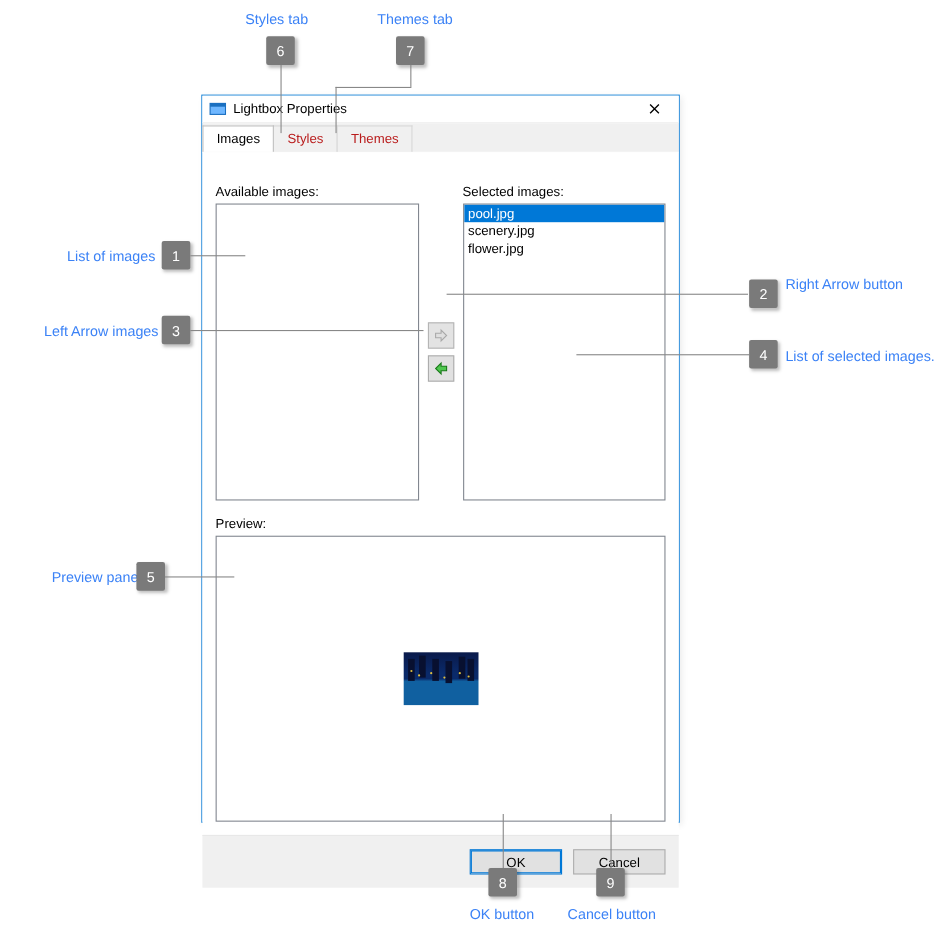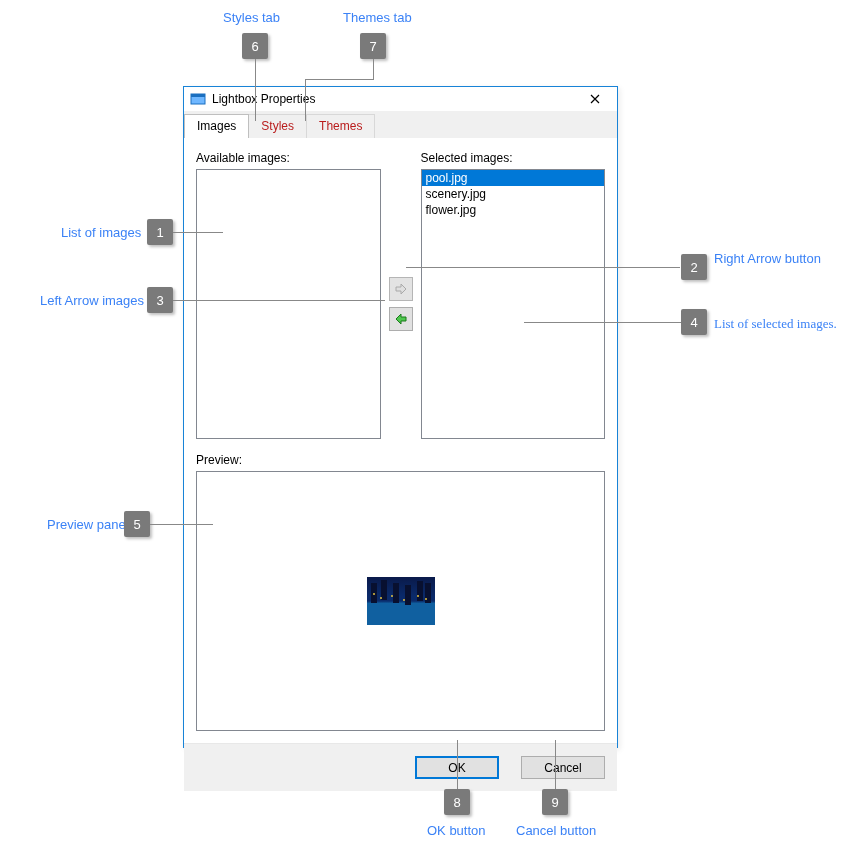--- a/index.html
+++ b/index.html
@@ -71,20 +71,21 @@
   .tabcontent {
     flex: 1;
     background: #ffffff;
     padding: 12px;
     display: flex;
     flex-direction: column;
   }
   .lists-row {
     display: flex;
     gap: 6px;
+    margin-top: 16px;
   }
   .col { flex: 1; display: flex; flex-direction: column; }
   .col-label { font-size: 12px; margin-bottom: 4px; }
   .listbox {
     border: 1px solid #828790;
     background: #ffffff;
     height: 270px;
     width: 100%;
     overflow: auto;
   }
@@ -140,21 +141,21 @@
     position: absolute; left: 6px; top: 16px; width: 2px; height: 2px;
     background: #e0c040;
     border-radius: 50%;
     box-shadow: 7px 4px 0 0 #e0c040, 18px 2px 0 0 #e0c040, 30px 6px 0 0 #e0c040, 44px 2px 0 0 #e0c040, 52px 5px 0 0 #e0c040;
   }
   .button-row {
     background: #f0f0f0;
     padding: 12px;
     display: flex;
     justify-content: flex-end;
-    gap: 22px;
+    gap: 10px;
     border-top: 1px solid #e8e8e8;
   }
   .btn {
     min-width: 84px;
     height: 23px;
     border: 1px solid #adadad;
     background: #e1e1e1;
     font-size: 12px;
     font-family: inherit;
     padding: 0;
@@ -266,21 +267,21 @@
 <div class="line hline" style="left:406px; top:267px; width:274px;"></div>
 <div class="callout-box" style="left:681px; top:254px;">2</div>
 <div class="callout-label" style="left:714px; top:251px;">Right Arrow button</div>
 
 <div class="callout-label" style="left:40px; top:293px;">Left Arrow  images</div>
 <div class="callout-box" style="left:147px; top:287px;">3</div>
 <div class="line hline" style="left:173px; top:300px; width:212px;"></div>
 
 <div class="line hline" style="left:524px; top:322px; width:157px;"></div>
 <div class="callout-box" style="left:681px; top:309px;">4</div>
-<div class="callout-label" style="left:714px; top:316px;font-family:Liberation Serif, serif;">List of selected images.</div>
+<div class="callout-label" style="left:714px; top:316px;">List of selected images.</div>
 
 <div class="callout-label" style="left:47px; top:517px;">Preview pane</div>
 <div class="callout-box" style="left:124px; top:511px;">5</div>
 <div class="line hline" style="left:150px; top:524px; width:63px;"></div>
 
 <div class="line vline" style="left:457px; top:740px; height:50px;"></div>
 <div class="callout-box" style="left:444px; top:789px;">8</div>
 <div class="callout-label" style="left:427px; top:823px;">OK button</div>
 
 <div class="line vline" style="left:555px; top:740px; height:50px;"></div>

